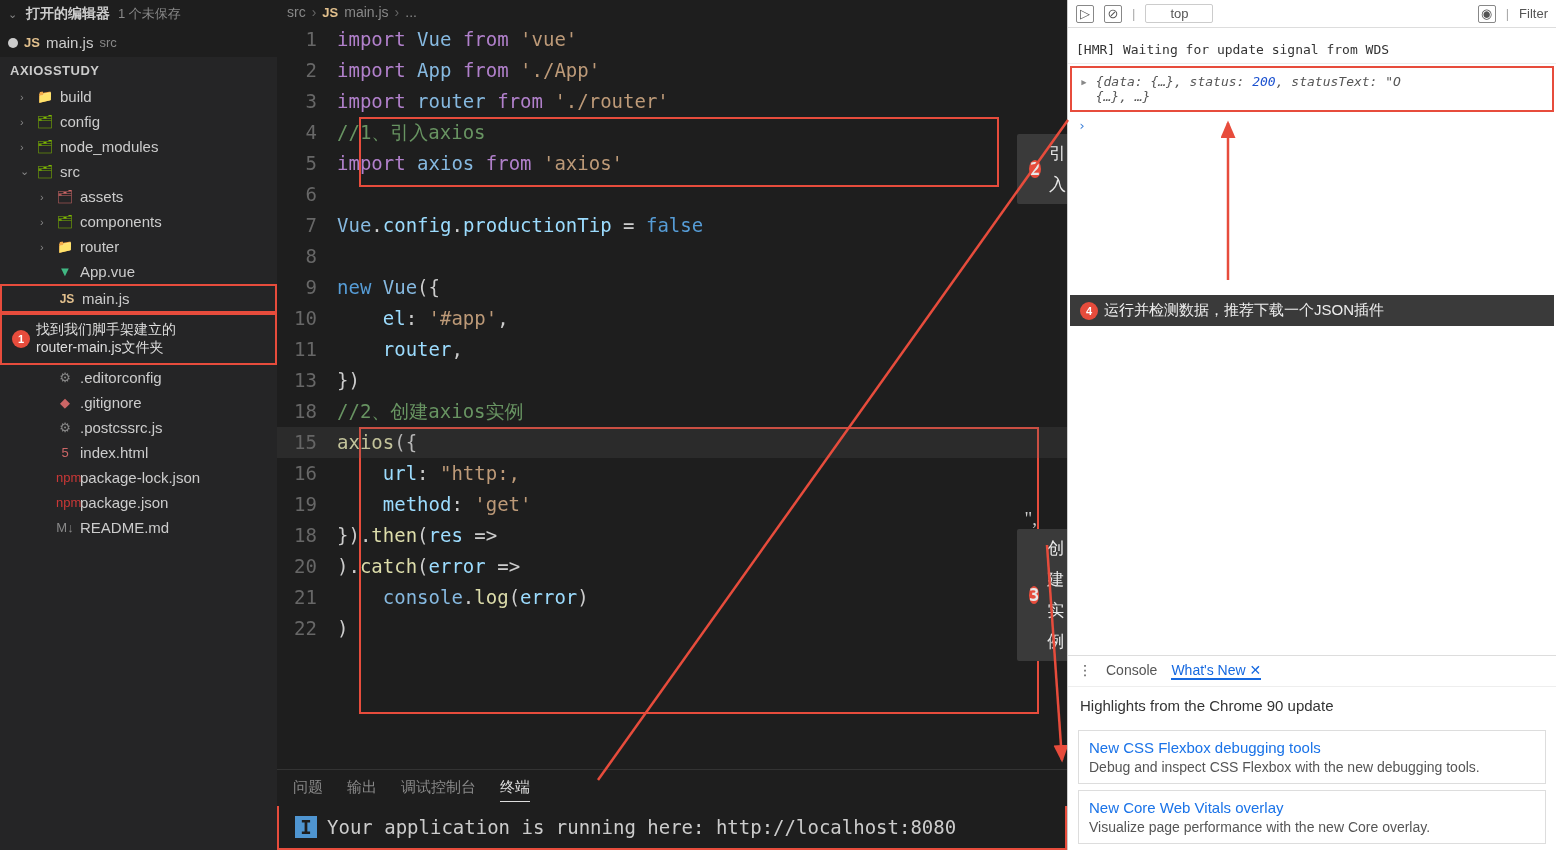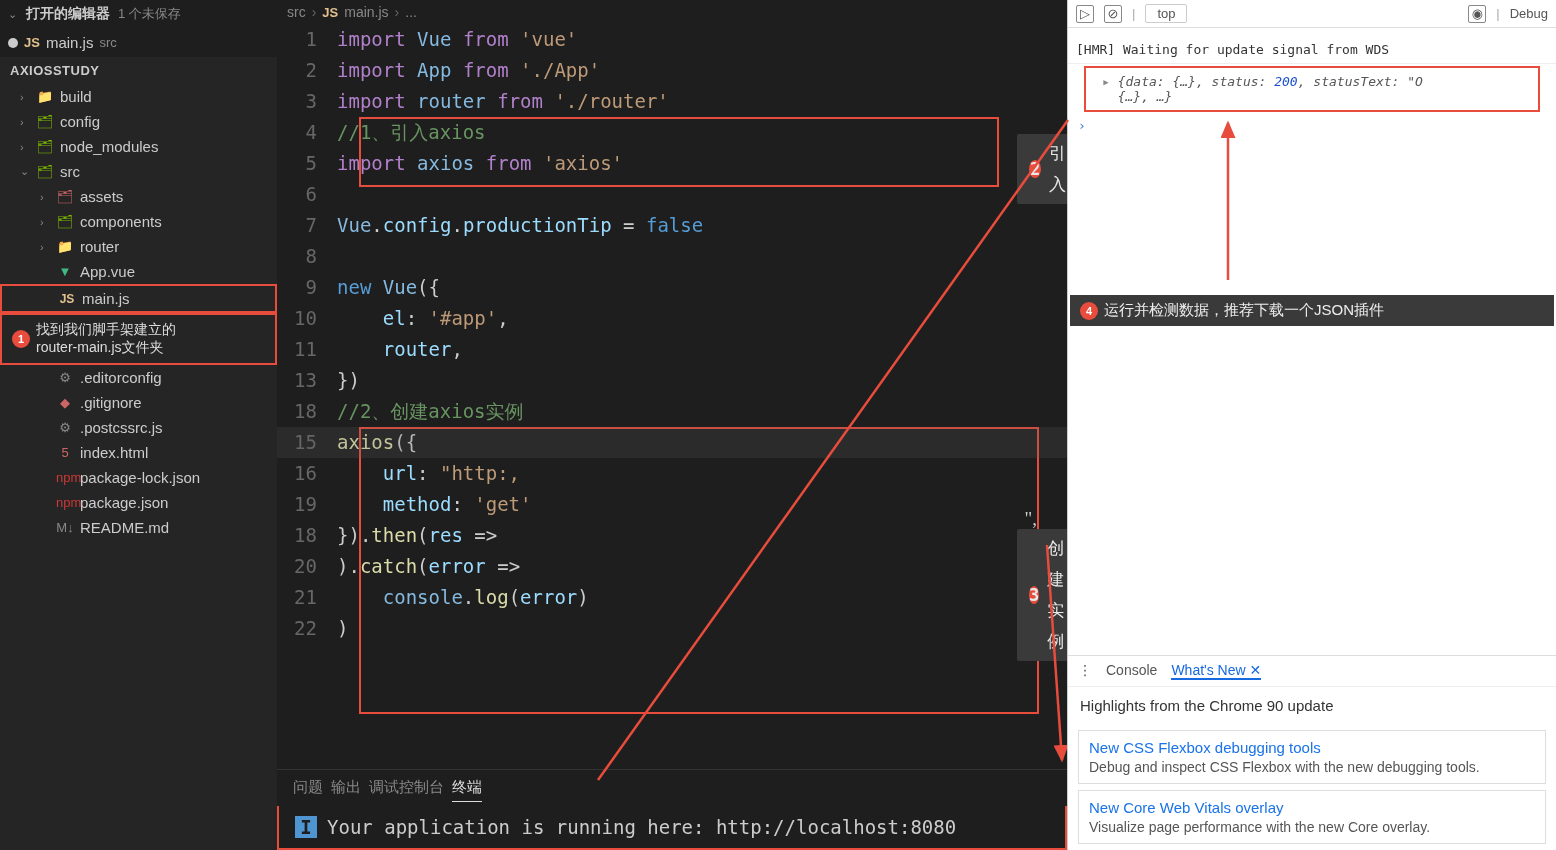--- a/index.html
+++ b/index.html
@@ -34,32 +34,32 @@
 .lno { width: 60px; text-align: right; padding-right: 20px; color: #676767; user-select: none; }
 .lc { white-space: pre; }
 .k-imp { color: #b180cb; } .k-id { color: #86b9e0; } .k-str { color: #bd9a78; }
 .k-cmt { color: #689462; margin-top: 24px; } .k-kw { color: #569cd6; } .k-prop { color: #9cdcfe; }
 .k-fn { color: #dcdcaa; } .k-new { color: #569cd6; } .k-eq { color: #ccc; }
 .hot { position: absolute; background: rgba(96,96,96,0.2); width: 100%; height: 31px; left: 0; }
 .r-box { position: absolute; border: 2.5px solid #e74c3c; pointer-events: none; }
 .anno { position: absolute; display: flex; align-items: center; gap: 8px; background: #3a3a3a; padding: 4px 12px; border-radius: 2px; }
 .anno span { color: #e8e8e8; font-size: 17px; }
 
-.term-tabs { display: flex; gap: 8px; padding: 4px 16px; font-size: 15px; border-top: 1px solid #333; }
+.term-tabs { display: flex; gap: 24px; padding: 4px 16px; font-size: 15px; border-top: 1px solid #333; }
 .term-tab { color: #888; cursor: pointer; padding: 4px 0; }
 .term-tab.active { color: #ddd; border-bottom: 1px solid #ddd; }
 .term-out { font-family: Consolas, monospace; font-size: 19px; padding: 10px 16px; display: flex; gap: 10px; background: #1e1e1e; border: 2.5px solid #e74c3c; border-top: none; }
 .term-i { background: #4f95d1; color: #1e1e1e; width: 22px; text-align: center; font-weight: 700; }
 
 .devtools { width: 489px; background: #fff; color: #222; display: flex; flex-direction: column; font-size: 13px; border-left: 1px solid #ccc; position: relative; }
 .dt-top { display: flex; align-items: center; gap: 10px; padding: 4px 8px; border-bottom: 1px solid #ddd; font-size: 13px; color: #555; }
 .dt-ico { width: 18px; height: 18px; display: flex; align-items: center; justify-content: center; border: 1px solid #888; border-radius: 2px; color: #555; }
-.dt-sel { border: 1px solid #ccc; padding: 1px 11px; border-radius: 2px; }
+.dt-sel { border: 1px solid #ccc; padding: 1px 24px; border-radius: 2px; }
 .dt-msg { font-family: Consolas, monospace; padding: 6px 8px; border-bottom: 1px solid #eee; color: #333; margin-top: 8px; }
-.dt-obj { border: 2.5px solid #e74c3c; margin: 2px 16px; padding: 6px 16px; font-family: Consolas, monospace; font-style: italic; color: #555; }
+.dt-obj { border: 2.5px solid #e74c3c; margin: 2px 2px; padding: 6px 8px; font-family: Consolas, monospace; font-style: italic; color: #555; }
 .dt-obj .num { color: #1a50cf; }
 .dt-prompt { font-family: Consolas, monospace; color: #3a7ed8; padding: 4px 10px; }
 .dt-callout { position: absolute; display: flex; align-items: center; gap: 6px; background: #3a3a3a; padding: 6px 10px; color: #eee; font-size: 15px; left: 2px; top: 295px; right: 2px; }
 svg.arrow-line { position: absolute; pointer-events: none; }
 .dt-bottom { position: absolute; bottom: 0; left: 0; right: 0; background: #fff; border-top: 1px solid #ddd; }
 .dt-btabs { display: flex; gap: 14px; padding: 6px 10px; font-size: 14px; color: #555; border-bottom: 1px solid #eee; }
 .dt-btabs .act { color: #1669e0; border-bottom: 2px solid #1669e0; }
 .dt-hi { padding: 10px 12px; color: #333; font-size: 15px; }
 .dt-card { border: 1px solid #ddd; margin: 6px 10px; padding: 8px 10px; }
 .dt-card .tt { color: #1a73e8; font-size: 15px; }
@@ -295,21 +295,21 @@
 
 <div class="devtools">
   <div class="dt-top">
     <span class="dt-ico">▷</span>
     <span class="dt-ico">⊘</span>
     <span style="color:#aaa">|</span>
     <span class="dt-sel">top</span>
     <span style="flex:1"></span>
     <span class="dt-ico">◉</span>
     <span style="color:#aaa">|</span>
-    <span>Debug</span>
+    <span>Filter</span>
   </div>
   <div class="dt-msg">[HMR] Waiting for update signal from WDS</div>
   <div class="dt-obj">
     <span style="color:#888">▸ </span><span>{data: {…}, status: </span><span class="num">200</span><span>, statusText: "O</span><br>
     &nbsp;&nbsp;<span>{…}, …}</span>
   </div>
   <div class="dt-prompt">›</div>
   <svg class="arrow-line" style="left:140px;top:115px;width:40px;height:170px;">
     <defs>
         <marker id="ah2" markerWidth="8" markerHeight="8" refX="6" refY="3" orient="auto">

